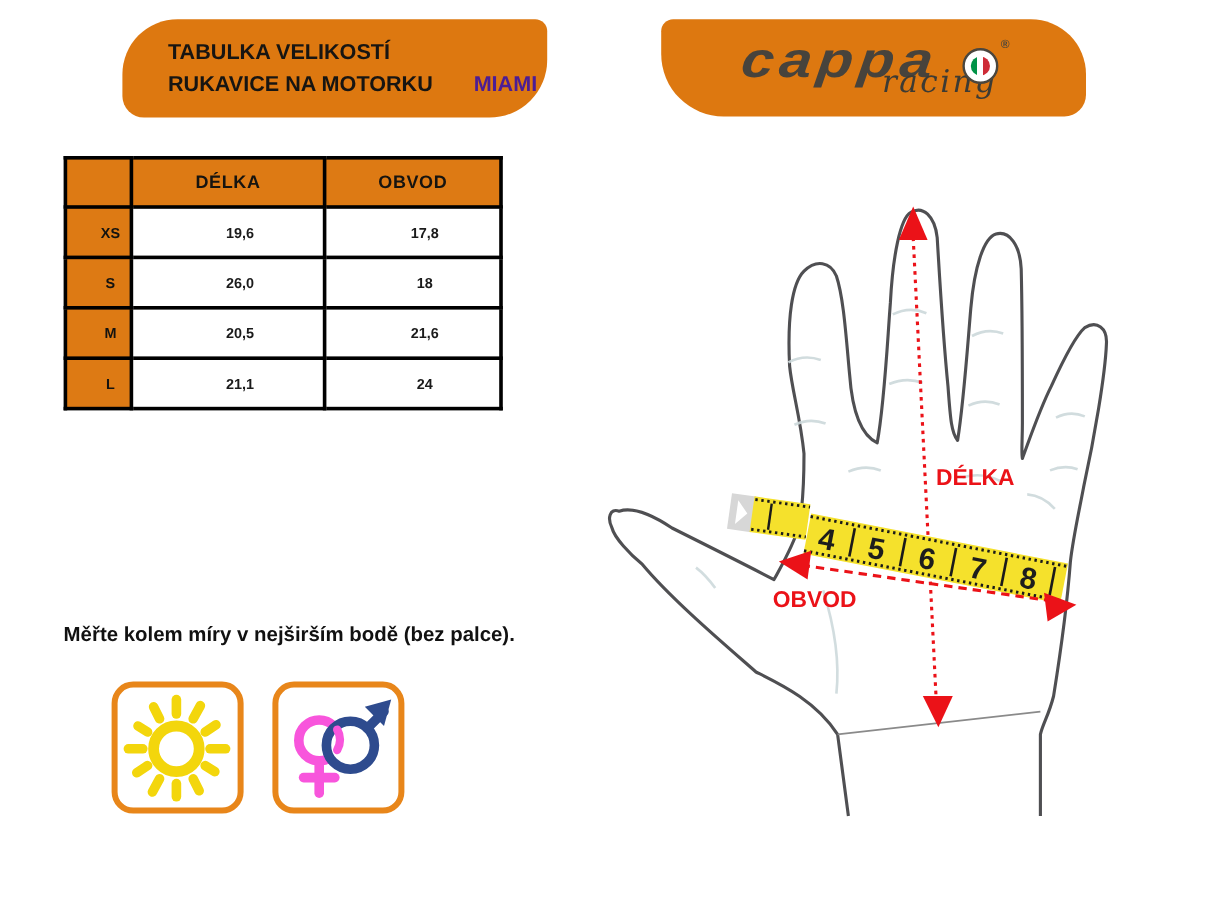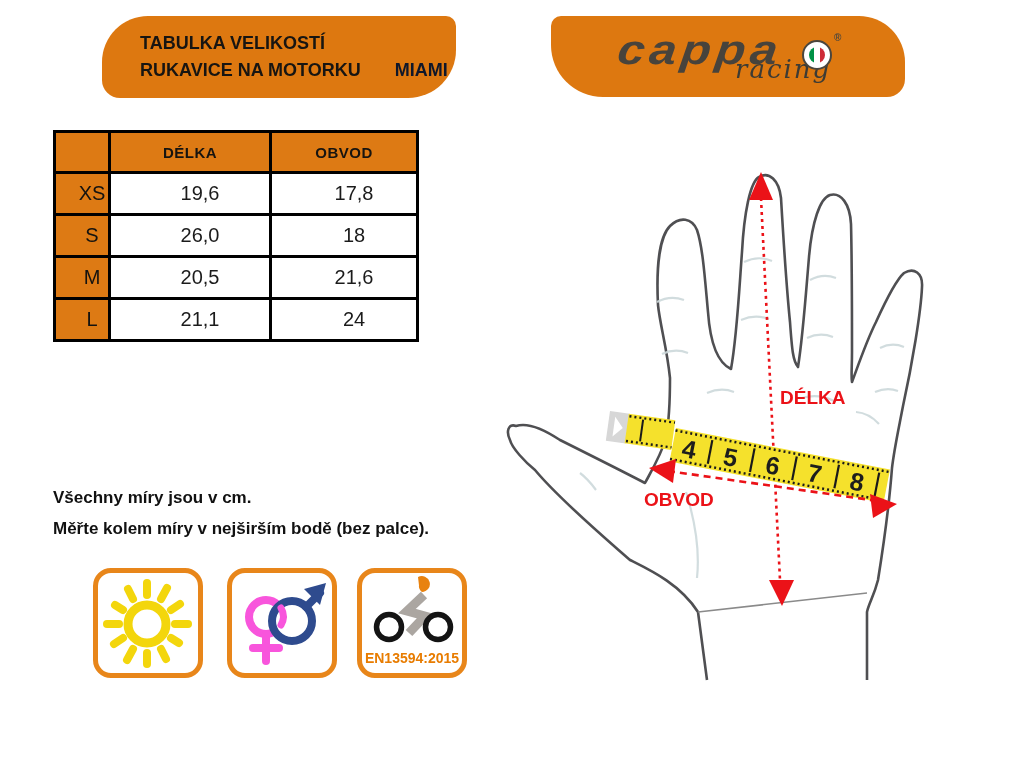--- a/index.html
+++ b/index.html
@@ -4,38 +4,38 @@
 <style>
   html,body{margin:0;padding:0;background:#fff;}
   .canvas{position:relative;width:1017px;height:716px;background:#ffffff;overflow:hidden;
           font-family:"Liberation Sans",sans-serif;}
 
   
   .banner{position:absolute;background:#DD7810;}
   .banner.left{left:102px;top:16px;width:354px;height:82px;border-radius:46px 10px 48px 18px;}
   .banner.right{left:551px;top:16px;width:354px;height:81px;border-radius:10px 46px 18px 52px;}
   .banner-text{padding:14px 0 0 38px;font-size:18px;font-weight:bold;line-height:27px;color:#171512;}
-  .banner-text .hl{color:#0f172a;padding-left:29px;}
+  .banner-text .hl{color:#4c1d95;padding-left:29px;}
 
   
   .logo-brand{position:absolute;left:70px;top:10px;font-style:italic;font-weight:bold;font-size:42px;
               letter-spacing:4px;color:#47433c;transform:scaleX(1.16) skewX(-6deg);transform-origin:left top;}
   .logo-sub{position:absolute;left:184px;top:38px;font-family:"DejaVu Serif",serif;font-style:italic;
             font-size:26px;letter-spacing:2px;color:#3d3b34;}
   .flag{position:absolute;left:251px;top:24px;width:26px;height:26px;border-radius:50%;
         background:#fff;border:2px solid #4a463e;display:flex;align-items:center;justify-content:center;}
   .flag-inner{width:16px;height:16px;border-radius:50%;
         background:linear-gradient(90deg,#009246 0 33%,#ffffff 33% 66%,#ce2b37 66% 100%);}
   .reg{position:absolute;left:283px;top:16px;font-size:10px;color:#4a463e;font-weight:bold;}
 
   
   .size-table{position:absolute;left:53px;top:130px;border-collapse:collapse;table-layout:fixed;}
   .size-table th,.size-table td{border:3px solid #000;text-align:center;padding:0;}
   .size-table th{background:#DD7A14;height:38px;font-size:15px;font-weight:bold;color:#161410;letter-spacing:.5px;}
-  .size-table td{height:39px;font-size:20px;font-weight:normal;color:#1b1b1b;background:#fff;padding-left:20px;}
+  .size-table td{height:39px;font-size:12px;font-weight:bold;color:#1b1b1b;background:#fff;padding-left:20px;}
   .size-table td.size{background:#DD7A14;color:#141310;}
   .col-size{width:55px;}.col-delka{width:161px;}.col-obvod{width:147px;}
 
   
   .note{position:absolute;left:53px;font-size:17px;font-weight:bold;color:#111;}
   .note.n1{top:488px;}
   .note.n2{top:519px;}
 
   
   .badge{position:absolute;top:568px;width:110px;height:110px;box-sizing:border-box;
@@ -101,21 +101,20 @@
         <td>21,6</td>
       </tr>
       <tr>
         <td class="size">L</td>
         <td>21,1</td>
         <td>24</td>
       </tr>
     </tbody>
   </table>
 
-  <div class="note n1">Všechny míry jsou v cm.</div>
   <div class="note n2">Měřte kolem míry v nejširším bodě (bez palce).</div>
 
   <div class="badge b1">
     <svg width="100" height="100" viewBox="0 0 100 100" style="margin:0 auto;">
       <g stroke="#F3D60C" stroke-width="8" stroke-linecap="round" fill="none">
         <circle cx="49" cy="51" r="19" stroke-width="9"></circle>
         <line x1="49" y1="22" x2="49" y2="10"></line>
         <line x1="63" y1="26" x2="69" y2="15"></line>
         <line x1="73" y1="37" x2="82" y2="31"></line>
         <line x1="77" y1="51" x2="90" y2="51"></line>
@@ -138,29 +137,20 @@
         <line x1="34" y1="61" x2="34" y2="88" stroke="#F855DC" stroke-width="8"></line>
         <line x1="21" y1="75" x2="47" y2="75" stroke="#F855DC" stroke-width="8"></line>
         <circle cx="60" cy="48" r="20" fill="#ffffff" stroke="#2E4B8E" stroke-width="8"></circle>
         <path d="M49,35 A17,17 0 0 1 49,52" stroke="#F855DC" stroke-width="7"></path>
         <line x1="74" y1="34" x2="88" y2="20" stroke="#2E4B8E" stroke-width="8"></line>
         <polygon points="94,10 72,16 88,32" fill="#2E4B8E" stroke="none"></polygon>
       </g>
     </svg>
   </div>
 
-  <div class="badge b3">
-    <svg width="100" height="72" viewBox="0 0 100 72" style="margin:0 auto;">
-      <path d="M56,4 a8,8 0 1 1 4,15 c-2,-1.5 -3.5,-4 -3,-6.5 z" fill="#E8820F"></path>
-      <path d="M62,22 L45,38 L63,43 L47,60" fill="none" stroke="#ABA6A1" stroke-width="9"></path>
-      <circle cx="27" cy="54" r="12.5" fill="none" stroke="#141414" stroke-width="5.5"></circle>
-      <circle cx="76" cy="54" r="12.5" fill="none" stroke="#141414" stroke-width="5.5"></circle>
-    </svg>
-    <div class="cert-label">EN13594:2015</div>
-  </div>
 
   <div class="hand-wrap">
     <svg width="500" height="560" viewBox="0 0 500 560">
 
       <path fill="#ffffff" stroke="#4f4f52" stroke-width="2.6" stroke-linejoin="round" d="M 207,540 L 198,472
            C 180,444 150,430 130,420
            C 105,398 60,360 35,330
            C 25,322 12,308 10,300
            C 6,292 8,283 16,286
            C 28,282 45,290 60,300

